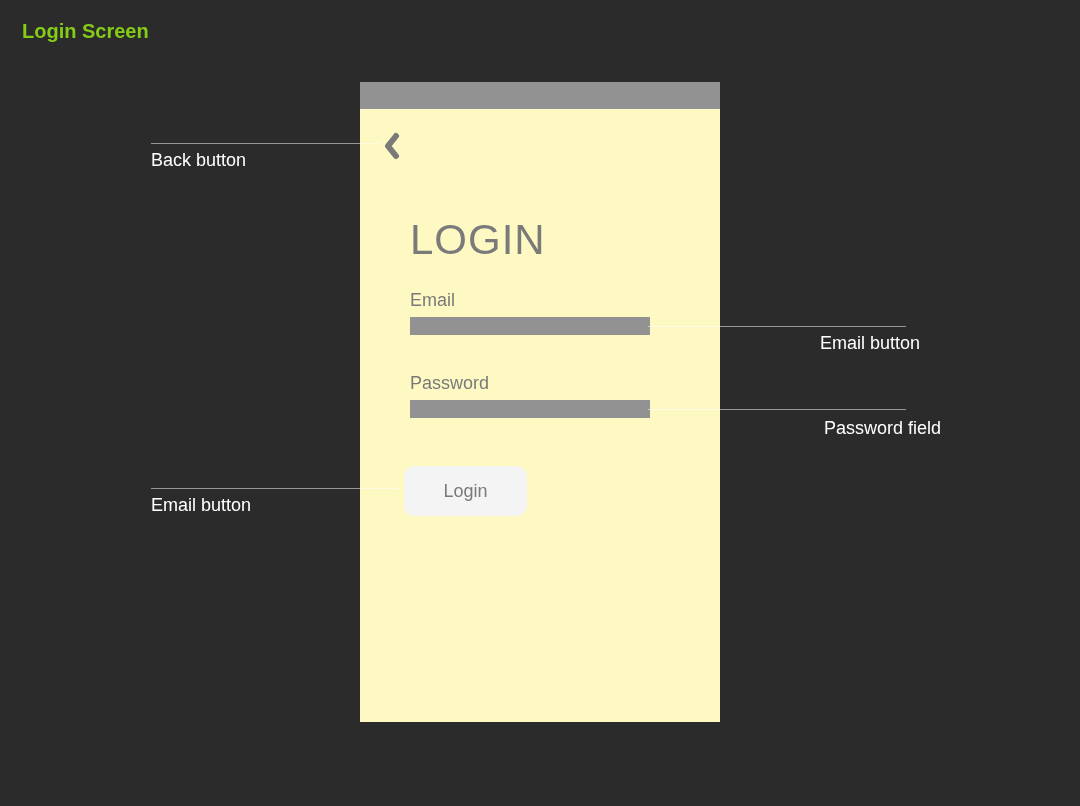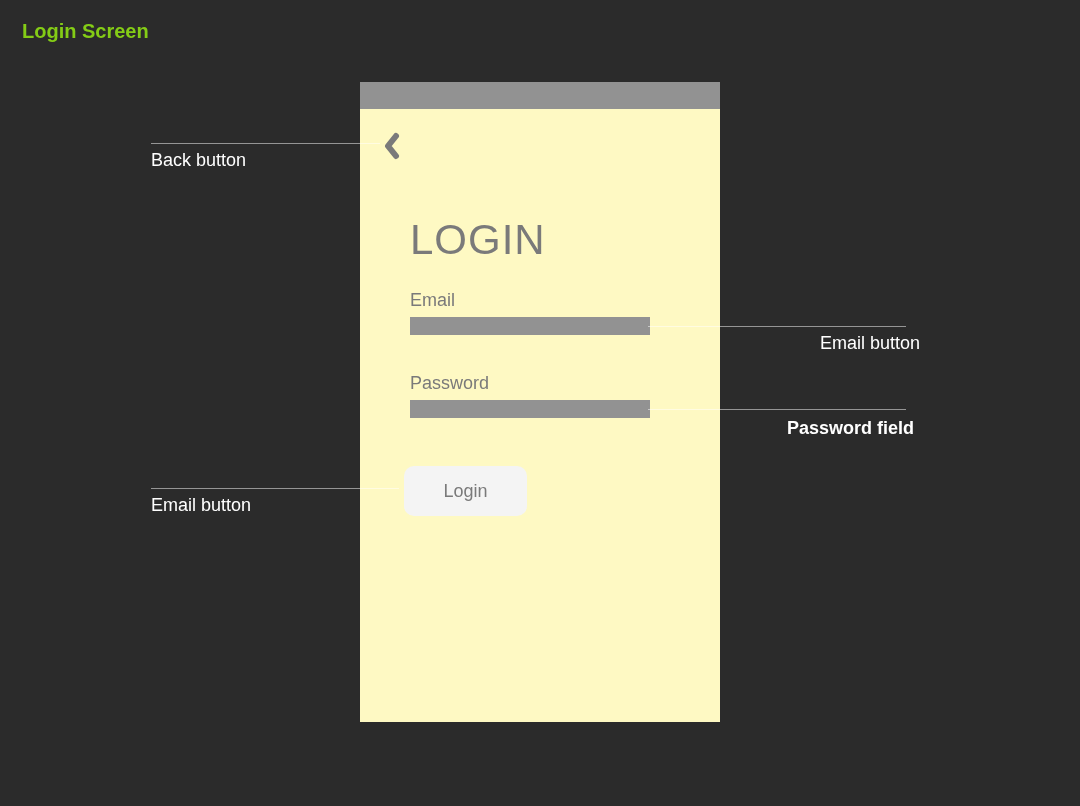--- a/index.html
+++ b/index.html
@@ -109,21 +109,21 @@
     .callout.back-label { top: 150px; left: 151px; }
     .line-back { top: 143px; left: 151px; width: 229px; }
 
     .callout.login-label { top: 495px; left: 151px; }
     .line-login { top: 488px; left: 151px; width: 248px; }
 
     
     .callout.email-label { top: 333px; left: 820px; }
     .line-email { top: 326px; left: 648px; width: 258px; }
 
-    .callout.password-label { top: 418px; left: 787px; font-weight: bold; }
+    .callout.password-label { top: 418px; left: 824px; }
     .line-password { top: 409px; left: 648px; width: 258px; }
   </style>
 </head>
 <body>
 
 <div class="page-title">Login Screen</div>
 
 <div class="phone-frame">
   <div class="phone-statusbar"></div>
 

